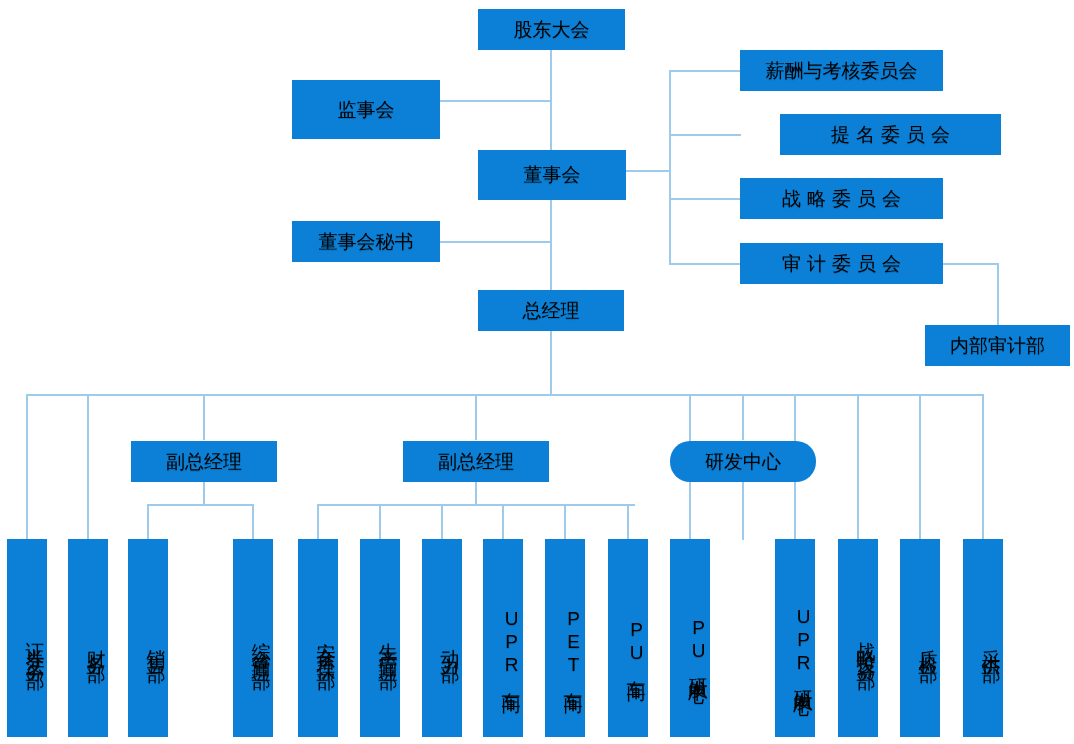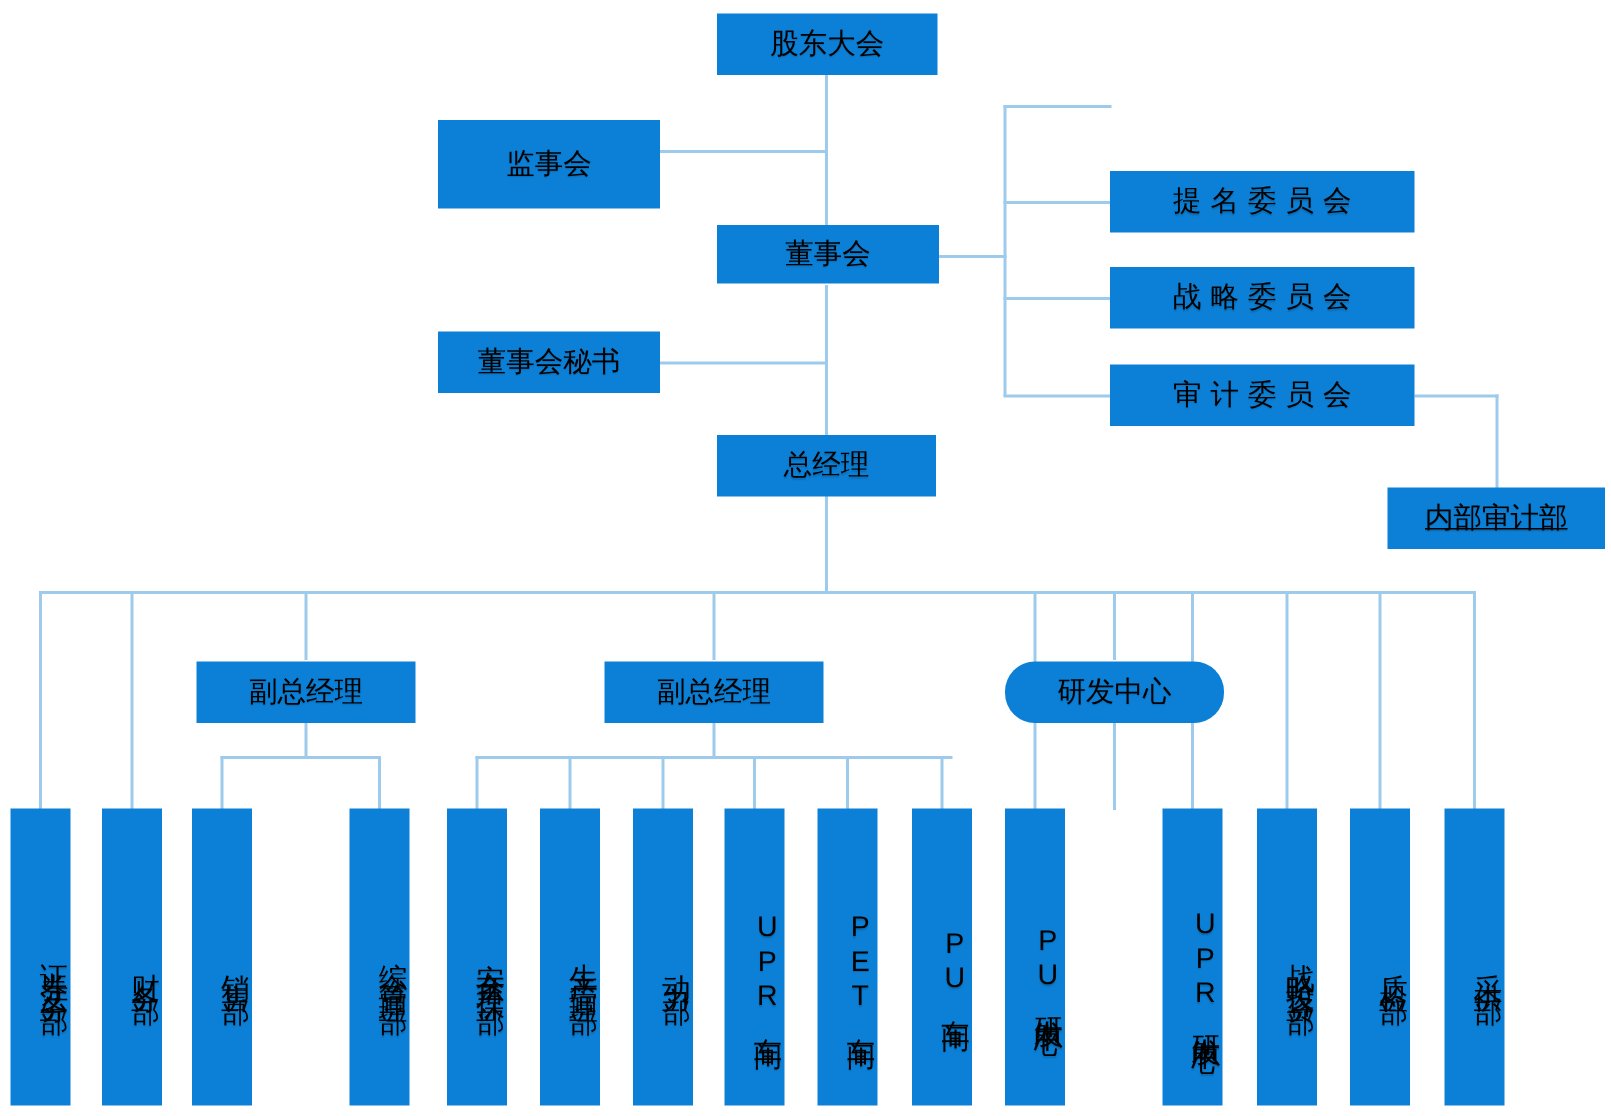--- a/index.html
+++ b/index.html
@@ -98,34 +98,35 @@
   <div class="ln v" style="left:502px;top:504px;height:36px;"></div>
   <div class="ln v" style="left:564px;top:504px;height:36px;"></div>
   <div class="ln v" style="left:627px;top:504px;height:36px;"></div>
 
   <div class="ln v" style="left:742px;top:482px;height:58px;"></div>
 
   <div class="node h" style="left:478px;top:9px;width:147px;height:41px;">股东大会</div>
 
   <div class="node h" style="left:292px;top:80px;width:148px;height:59px;">监事会</div>
 
-  <div class="node h" style="left:478px;top:150px;width:148px;height:39px;">董事会</div>
+  <div class="node h" style="left:478px;top:150px;width:148px;height:50px;">董事会</div>
 
   <div class="node h" style="left:292px;top:221px;width:148px;height:41px;">董事会秘书</div>
 
   <div class="node h" style="left:478px;top:290px;width:146px;height:41px;">总经理</div>
 
+  <div class="node h" style="left:740px;top:50px;width:203px;height:41px;">薪酬与考核委员会</div>
 
-  <div class="node h sp" style="left:740px;top:114px;width:203px;height:41px;">提名委员会</div>
+  <div class="node h sp" style="left:780px;top:114px;width:221px;height:41px;">提名委员会</div>
 
   <div class="node h sp" style="left:740px;top:178px;width:203px;height:41px;">战略委员会</div>
 
   <div class="node h sp" style="left:740px;top:243px;width:203px;height:41px;">审计委员会</div>
 
-  <div class="node h" style="left:925px;top:325px;width:145px;height:41px;text-decoration:underline;">内部审计部</div>
+  <div class="node h" style="left:925px;top:325px;width:145px;height:41px;">内部审计部</div>
 
   <div class="node h" style="left:131px;top:441px;width:146px;height:41px;">副总经理</div>
 
   <div class="node h" style="left:403px;top:441px;width:146px;height:41px;">副总经理</div>
 
   <div class="node h" style="left:670px;top:441px;width:146px;height:41px;border-radius:20px;">研发中心</div>
 
   <div class="node v" style="left:7px;top:539px;width:40px;height:198px;">证券法务部</div>
 
   <div class="node v" style="left:68px;top:539px;width:40px;height:198px;">财务部</div>

